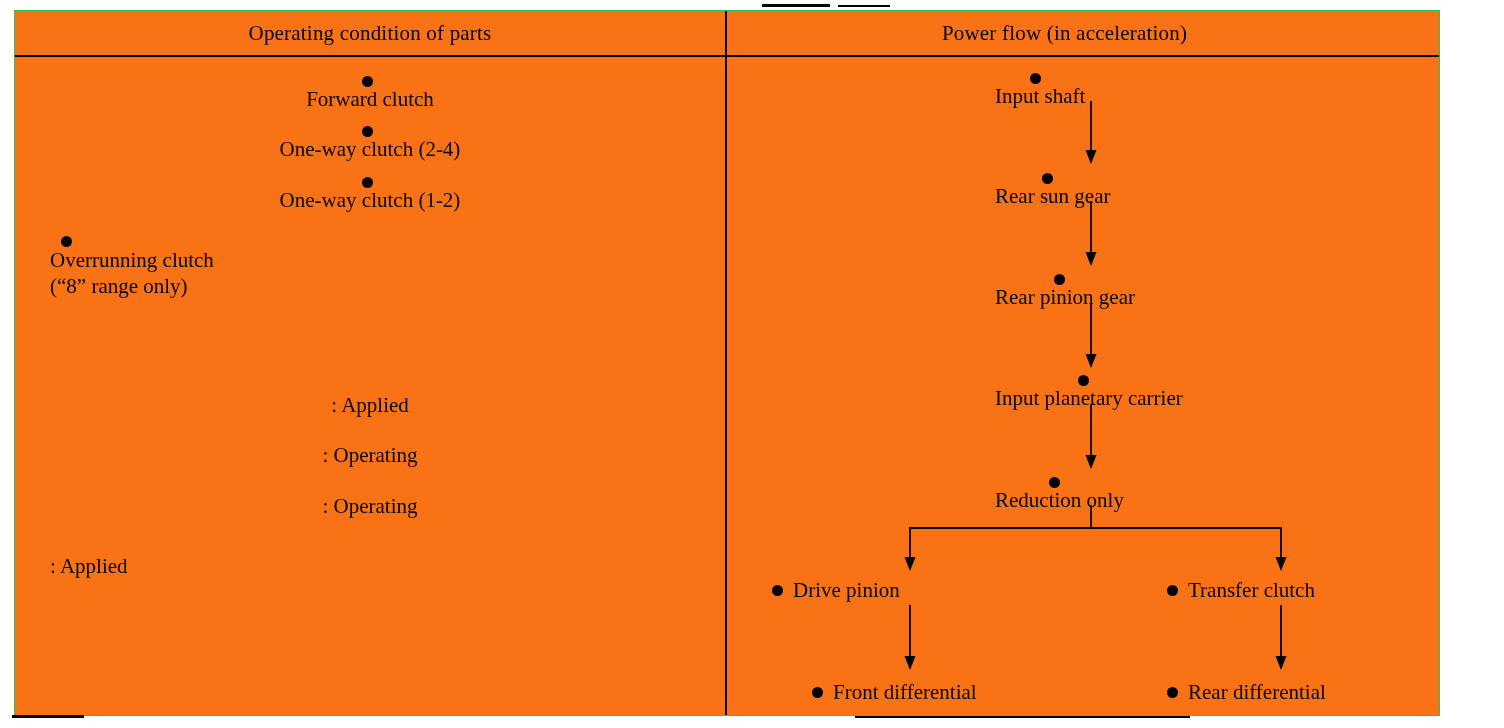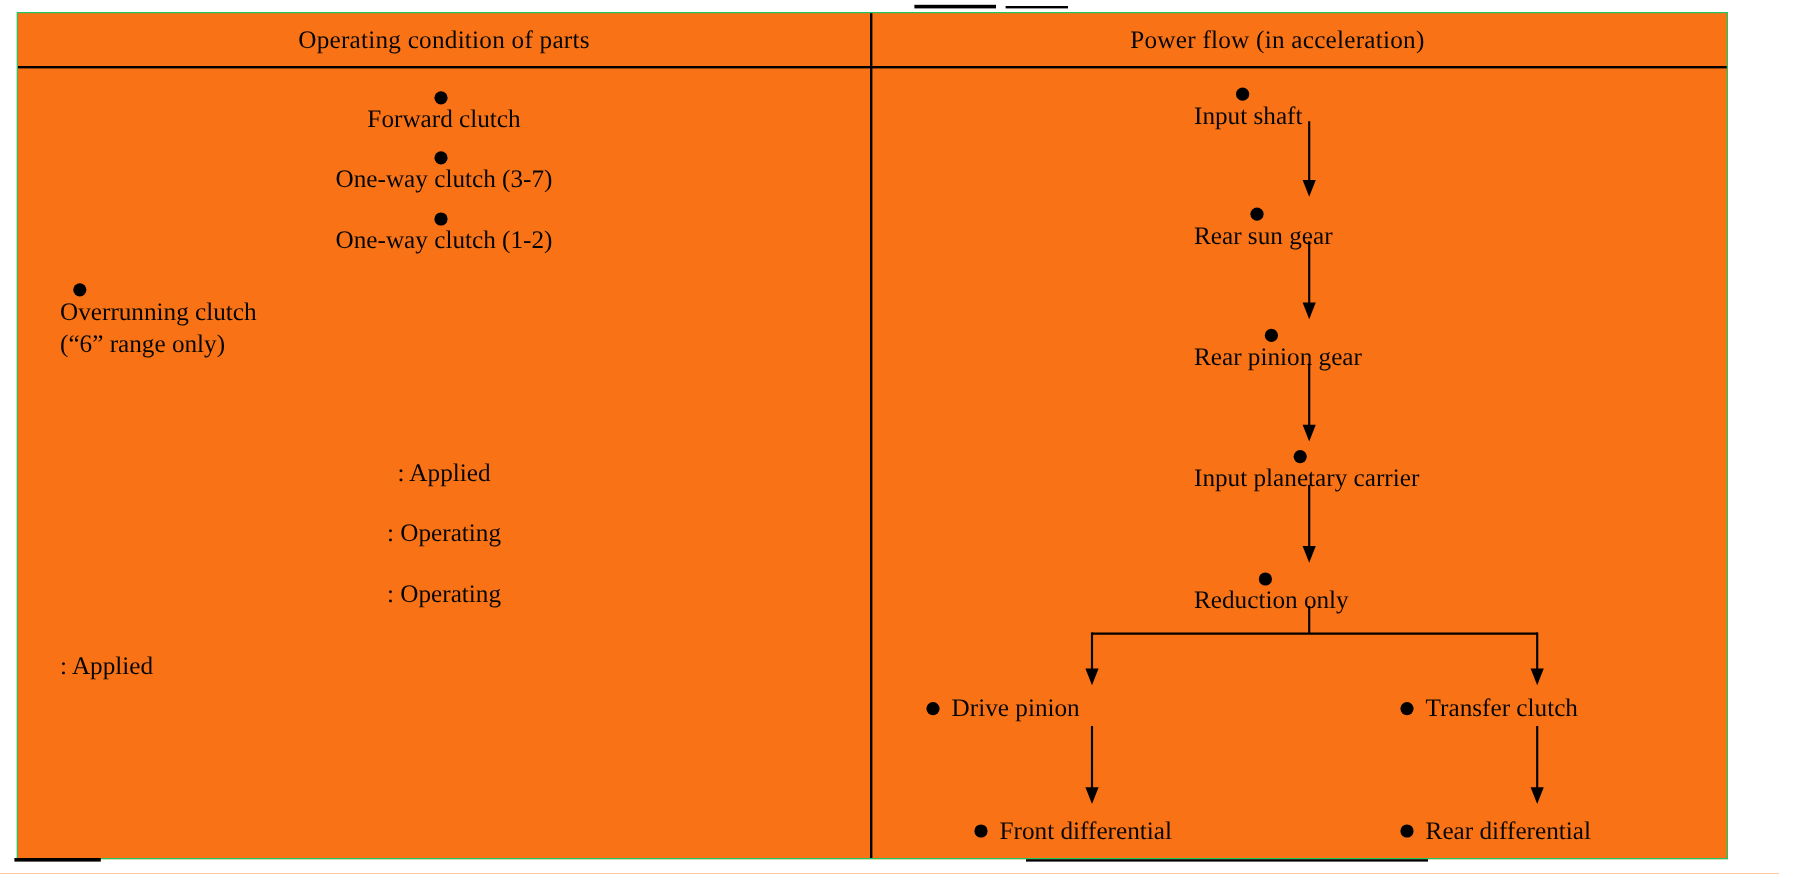--- a/index.html
+++ b/index.html
@@ -25,21 +25,21 @@
   
   .cond-row{
     position:absolute;left:0;width:710px;height:24px;
     display:flex;align-items:center;font-size:21px;flex-direction:column;
   }
   .cond-row .bullet{
     flex:0 0 11px;width:11px;height:11px;border-radius:50%;
     background:#000;margin-left:11px;margin-right:16px;
   }
   .cond-label{flex:0 0 295px;white-space:nowrap;}
-  .cond-value{white-space:nowrap;}
+  .cond-value{white-space:nowrap;margin-top:11px;}
   #cond-row-1{top:65px;}
   #cond-row-2{top:115px;}
   #cond-row-3{top:166px;}
   #cond-row-4{top:217px;height:auto;align-items:flex-start;line-height:26px;padding-left:35px;}
   #cond-row-4 .bullet{margin-top:8px;}
   
   .flow-node{
     position:absolute;height:24px;display:flex;align-items:center;
     font-size:21px;white-space:nowrap;
   }
@@ -77,33 +77,33 @@
   <div id="hdr-sep"></div>
   <div id="col-divider"></div>
 
   <div class="cond-row" id="cond-row-1">
     <span class="bullet"></span>
     <span class="cond-label">Forward clutch</span>
     <span class="cond-value">: Applied</span>
   </div>
   <div class="cond-row" id="cond-row-2">
     <span class="bullet"></span>
-    <span class="cond-label">One-way clutch (3-7)</span>
+    <span class="cond-label">One-way clutch (2-4)</span>
     <span class="cond-value">: Operating</span>
   </div>
   <div class="cond-row" id="cond-row-3">
     <span class="bullet"></span>
     <span class="cond-label">One-way clutch (1-2)</span>
     <span class="cond-value">: Operating</span>
   </div>
   <div class="cond-row" id="cond-row-4">
     <span class="bullet"></span>
     <span class="cond-label">
       <span>Overrunning clutch</span><br>
-      <span>(“6” range only)</span>
+      <span>(“8” range only)</span>
     </span>
     <span class="cond-value">: Applied</span>
   </div>
 
   <div class="flow-node chain-node" id="flow-node-1">
     <span class="bullet"></span>
     <span>Input shaft</span>
   </div>
   <div class="flow-node chain-node" id="flow-node-2">
     <span class="bullet"></span>

